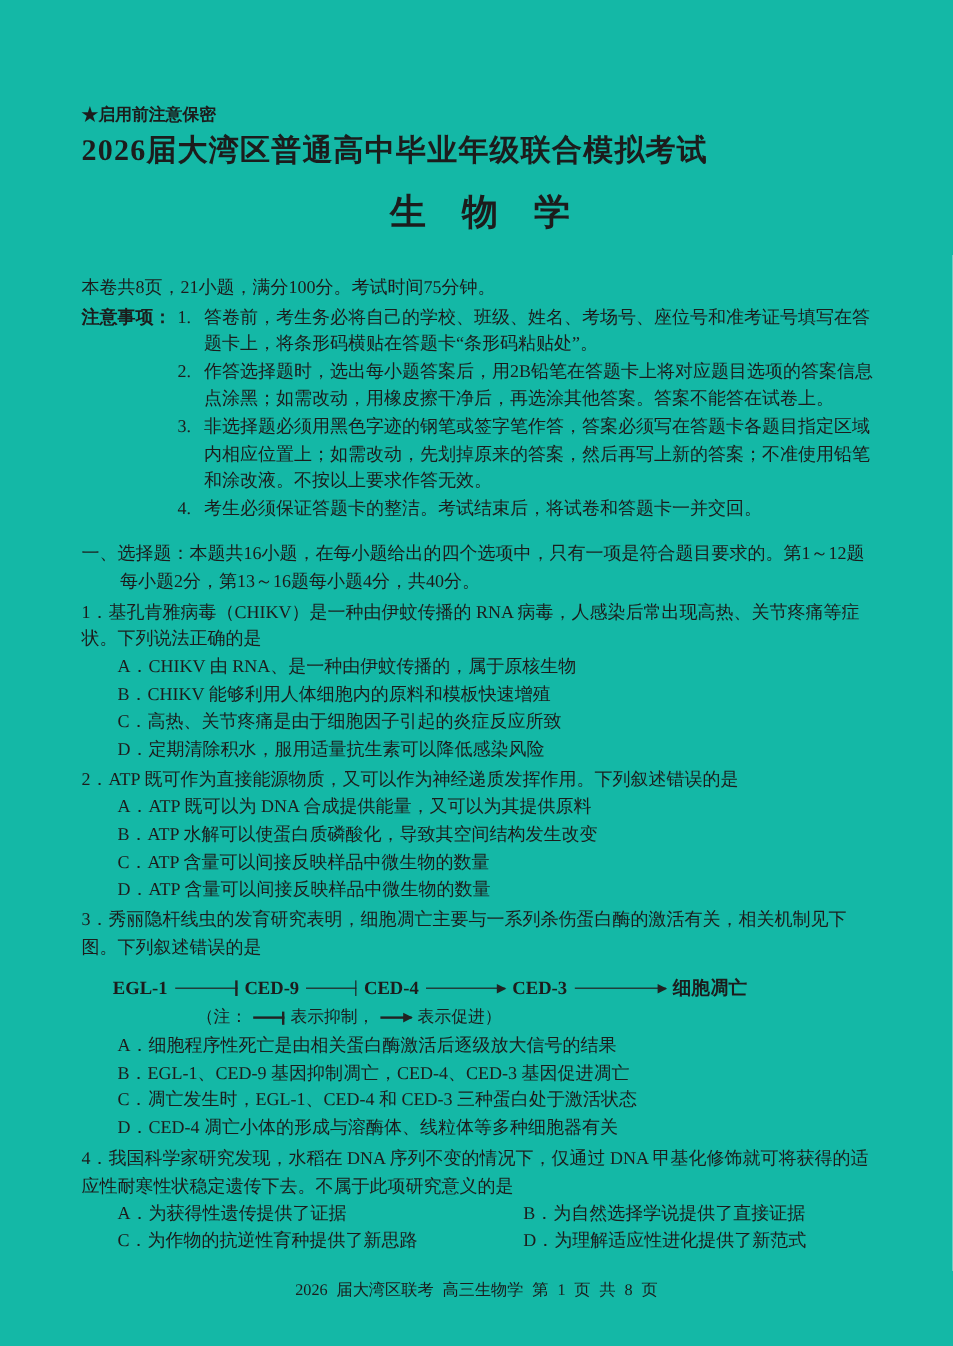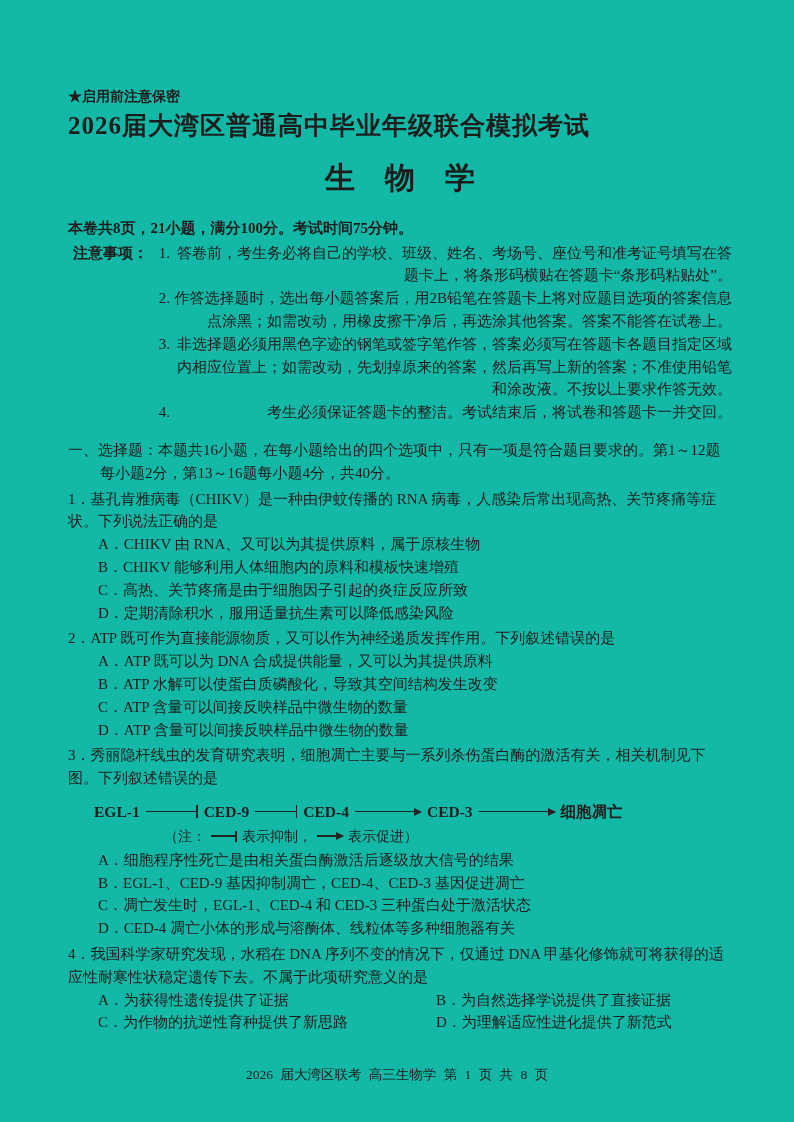--- a/index.html
+++ b/index.html
@@ -13,22 +13,22 @@
     font-family: "Liberation Serif", "DejaVu Serif", serif;
     font-size: 15px;
     line-height: 1.52;
     padding: 86px 62px 0 68px;
     box-sizing: border-box;
     overflow: hidden;
   }
   .sec-notice { font-weight: 700; font-size: 14px; }
   .title { text-align: left; font-size: 25px; font-weight: 700; letter-spacing: 1px; }
   .subject { margin-top: 10px; text-align: center; font-size: 30px; font-weight: 700; }
-  .exam-info { margin-top: 16px; font-weight: 700; }
-  .notes { display: flex; margin-top: 2px; text-align: right; }
+  .exam-info { margin-top: 28px; font-weight: 400; }
+  .notes { display: flex; margin-top: 2px; }
   .notes-label { font-weight: 700; flex: none; width: 80px; }
   .notes-list { flex: 1; }
   .note-item { display: flex; }
   .note-num { flex: none; width: 22px; }
   .note-text { flex: 1; }
   .section-heading { margin-top: 15px; padding-left: 32px; text-indent: -32px; }
   .question { margin-top: 3px; }
   .q-stem { margin: 0; }
   .options { padding-left: 30px; }
   .option { white-space: nowrap; }
@@ -80,21 +80,21 @@
         <span class="note-text">考生必须保证答题卡的整洁。考试结束后，将试卷和答题卡一并交回。</span>
       </div>
     </div>
   </div>
 
   <div class="section-heading">一、选择题：本题共16小题，在每小题给出的四个选项中，只有一项是符合题目要求的。第1～12题每小题2分，第13～16题每小题4分，共40分。</div>
 
   <div class="question">
     <p class="q-stem"><span>1．</span><span>基孔肯雅病毒（CHIKV）是一种由伊蚊传播的 RNA 病毒，人感染后常出现高热、关节疼痛等症状。下列说法正确的是</span></p>
     <div class="options">
-      <div class="option">A．CHIKV 由 RNA、又可以为其提供原料，属于原核生物</div>
+      <div class="option">A．CHIKV 由 RNA、是一种由伊蚊传播的，属于原核生物</div>
       <div class="option">B．CHIKV 能够利用人体细胞内的原料和模板快速增殖</div>
       <div class="option">C．高热、关节疼痛是由于细胞因子引起的炎症反应所致</div>
       <div class="option">D．定期清除积水，服用适量抗生素可以降低感染风险</div>
     </div>
   </div>
 
   <div class="question">
     <p class="q-stem"><span>2．</span><span>ATP 既可作为直接能源物质，又可以作为神经递质发挥作用。下列叙述错误的是</span></p>
     <div class="options">
       <div class="option">A．ATP 既可以为 DNA 合成提供能量，又可以为其提供原料</div>

